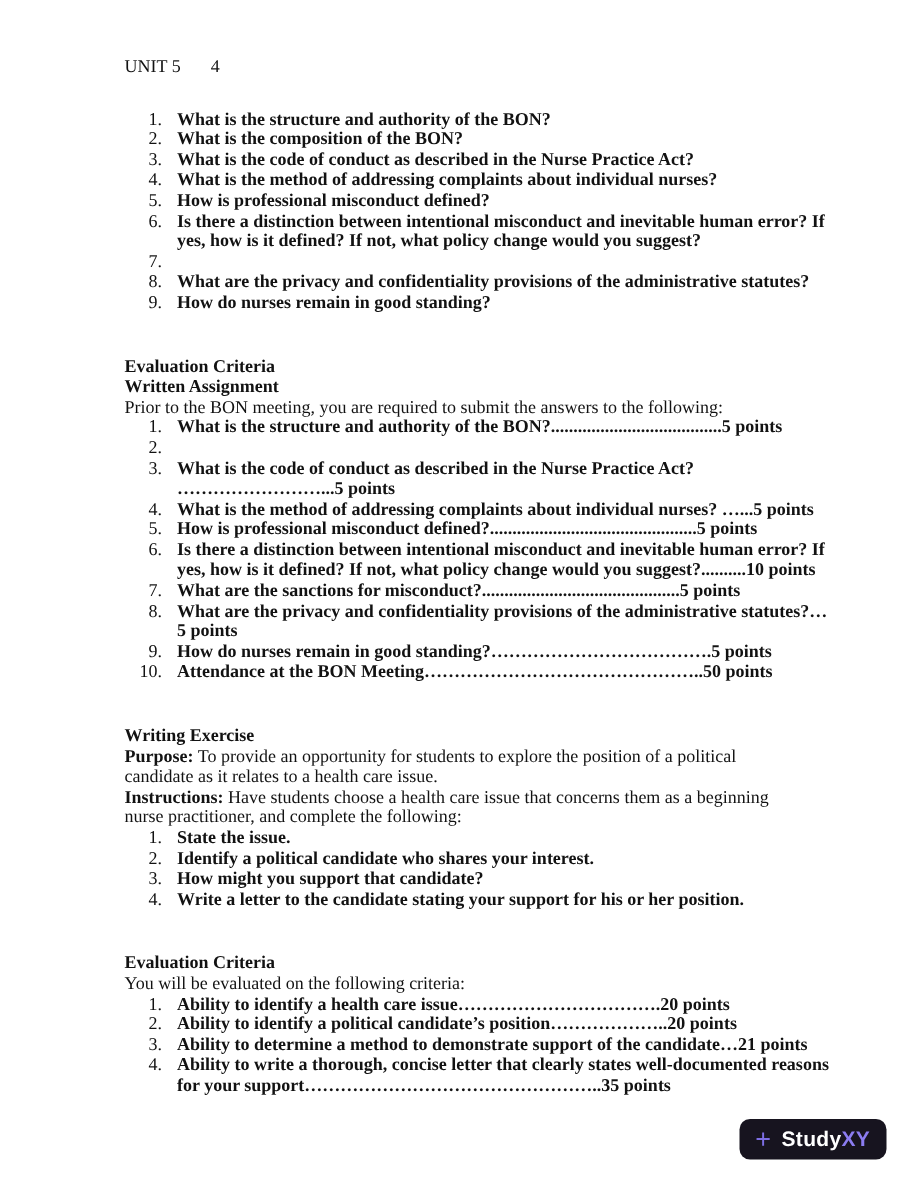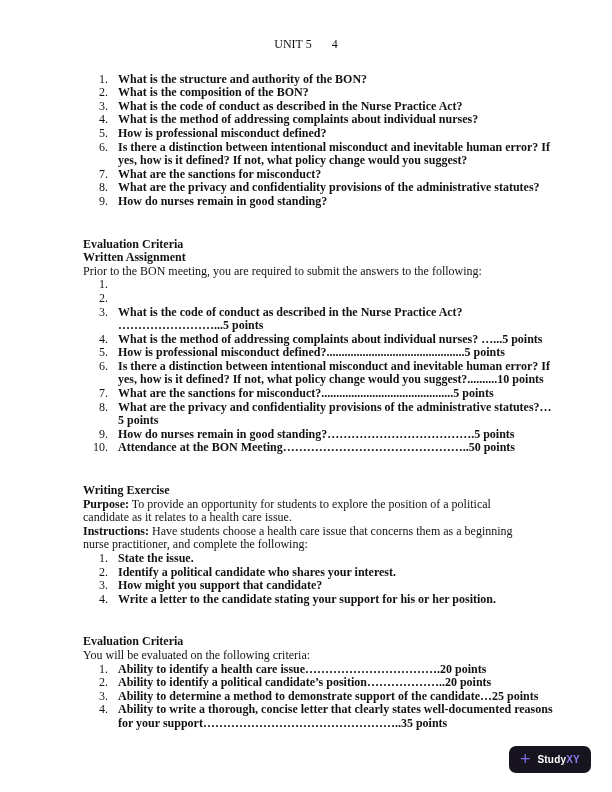--- a/index.html
+++ b/index.html
@@ -8,21 +8,21 @@
     width: 612px;
     height: 792px;
     background: #ffffff;
     font-family: "Liberation Serif", serif;
     font-size: 12px;
     line-height: 13.6px;
     color: #121212;
     overflow: hidden;
   }
   .content { position: absolute; left: 83px; top: 38px; width: 446px; }
-  .hdr { display: flex; justify-content: center; margin-bottom: 21px; gap: 20px; }
+  .hdr { display: flex; justify-content: flex-start; margin-bottom: 21px; gap: 20px; }
   .sec { margin-top: 29px; }
   .bold { font-weight: bold; }
   .ln { white-space: nowrap; }
   .li { display: flex; }
   .num { width: 25px; text-align: right; flex-shrink: 0; white-space: nowrap; }
   .txt { margin-left: 10px; min-width: 0; font-weight: bold; }
   .badge {
     position: absolute;
     right: 21px;
     bottom: 19px;
@@ -36,21 +36,21 @@
     font-family: "Liberation Sans", sans-serif;
     cursor: pointer;
   }
   .badge .plus {
     color: #7d6ee4;
     font-size: 18px;
     font-weight: 400;
     line-height: 1;
     transform: translateY(-1px);
   }
-  .badge .bname { font-size: 10px; font-weight: bold; color: #ffffff; letter-spacing: 0.2px; }
+  .badge .bname { font-size: 14px; font-weight: bold; color: #ffffff; letter-spacing: 0.2px; }
   .badge .accent { color: #8b7cf0; }
 </style>
 </head>
 <body>
 
 <div class="page">
   <div class="content">
 
     <div class="hdr">
       <span>UNIT 5</span>
@@ -97,23 +97,20 @@
         <div class="li">
           <span class="num">6.</span>
           <div class="txt">
             <div class="ln">Is there a distinction between intentional misconduct and inevitable human error? If</div>
             <div class="ln">yes, how is it defined? If not, what policy change would you suggest?</div>
           </div>
         </div>
 
         <div class="li">
           <span class="num">7.</span>
-          <div class="txt">
-            <div class="ln">What are the sanctions for misconduct?</div>
-          </div>
         </div>
 
         <div class="li">
           <span class="num">8.</span>
           <div class="txt">
             <div class="ln">What are the privacy and confidentiality provisions of the administrative statutes?</div>
           </div>
         </div>
 
         <div class="li">
@@ -125,20 +122,23 @@
       </div>
 
     <div class="sec">
       <div class="ln bold">Evaluation Criteria</div>
       <div class="ln bold">Written Assignment</div>
       <div class="ln">Prior to the BON meeting, you are required to submit the answers to the following:</div>
       <div>
 
           <div class="li">
             <span class="num">1.</span>
+            <div class="txt">
+              <div class="ln">What is the structure and authority of the BON?......................................5 points</div>
+            </div>
           </div>
 
           <div class="li">
             <span class="num">2.</span>
           </div>
 
           <div class="li">
             <span class="num">3.</span>
             <div class="txt">
               <div class="ln">What is the code of conduct as described in the Nurse Practice Act?</div>
@@ -252,21 +252,21 @@
           <div class="li">
             <span class="num">2.</span>
             <div class="txt">
               <div class="ln">Ability to identify a political candidate’s position………………..20 points</div>
             </div>
           </div>
 
           <div class="li">
             <span class="num">3.</span>
             <div class="txt">
-              <div class="ln">Ability to determine a method to demonstrate support of the candidate…25 points</div>
+              <div class="ln">Ability to determine a method to demonstrate support of the candidate…21 points</div>
             </div>
           </div>
 
           <div class="li">
             <span class="num">4.</span>
             <div class="txt">
               <div class="ln">Ability to write a thorough, concise letter that clearly states well-documented reasons</div>
               <div class="ln">for your support…………………………………………..35 points</div>
             </div>
           </div>

